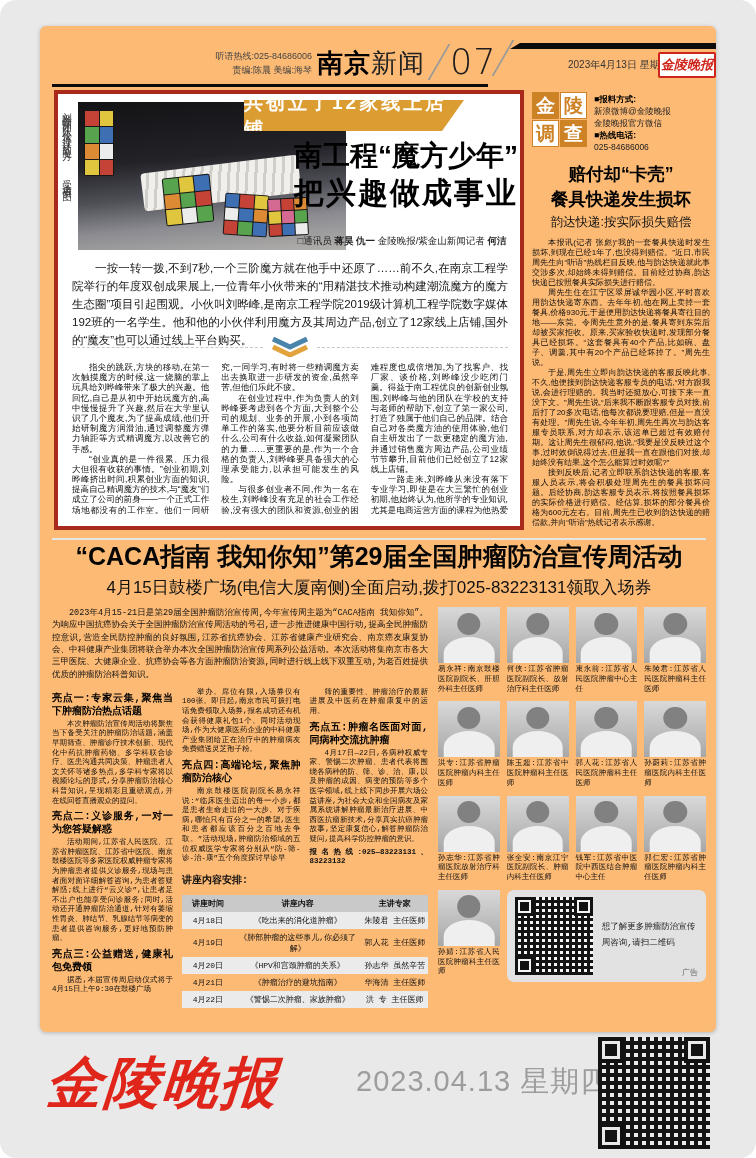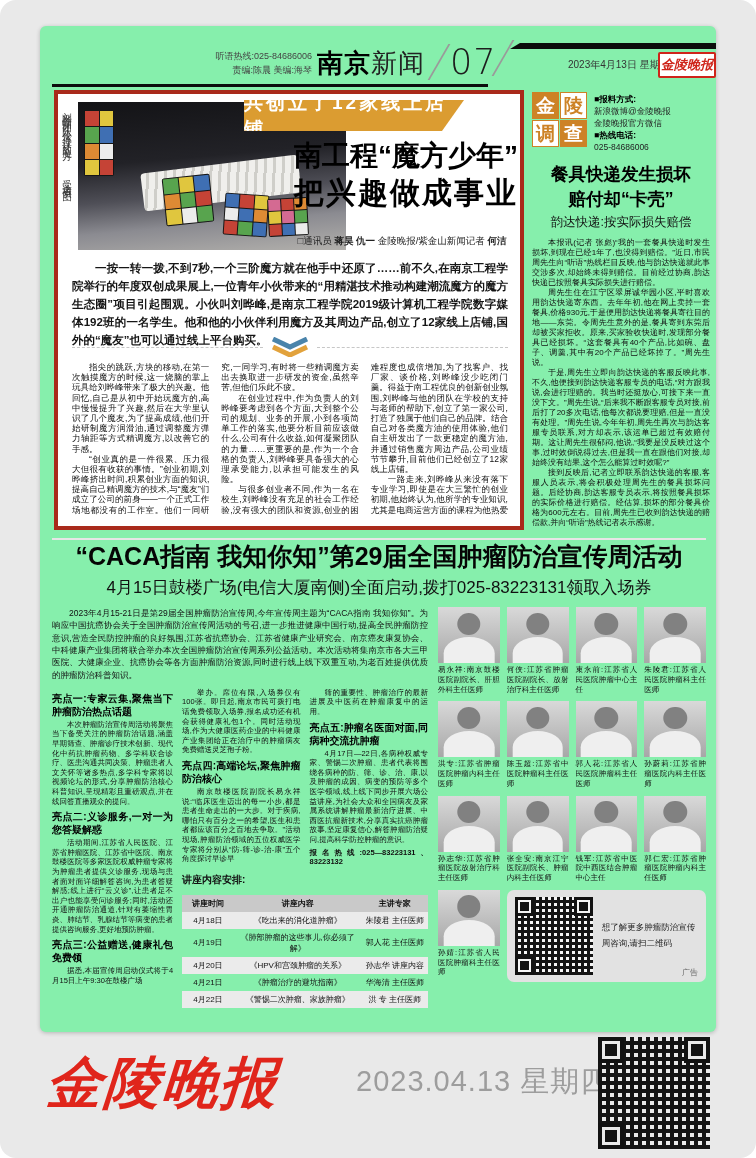--- a/index.html
+++ b/index.html
@@ -1,21 +1,21 @@
 <!DOCTYPE html>
 <html><head>
 <meta charset="utf-8">
 <style>
   * { margin:0; padding:0; box-sizing:border-box; }
   html,body { width:756px; height:1158px; }
   body { font-family:"Liberation Sans","DejaVu Sans",sans-serif; background:#fff; position:relative; color:#111; }
   .stage { position:absolute; inset:0; background:#e9e9e9; border-radius:16px; overflow:hidden; }
 
   
-  .paper { position:absolute; left:40px; top:26px; width:676px; height:1006px; background:#86efac; border-radius:6px; box-shadow:0 1px 4px rgba(0,0,0,.22); }
+  .paper { position:absolute; left:40px; top:26px; width:676px; height:1006px; background:#fdba74; border-radius:6px; box-shadow:0 1px 4px rgba(0,0,0,.22); }
 
   
   .hd-hotline { position:absolute; left:110px; top:24px; width:162px; text-align:right; font-size:9px; line-height:1.5; color:#444; }
   .hd-section { position:absolute; left:277px; top:20px; font-size:26px; letter-spacing:1px; color:#000; }
   .hd-section .sec-b { font-weight:900; }
   .hd-section .sec-l { font-weight:400; color:#222; }
   .hd-slash { position:absolute; width:2px; height:36px; background:#9a9a9a; transform:skewX(-30deg); }
   .sl1 { left:398px; top:18px; }
   .sl2 { left:462px; top:14px; }
   .hd-pageno { position:absolute; left:410px; top:16px; font-size:35px; font-weight:300; color:#1d1d1d; font-family:"DejaVu Sans",sans-serif; letter-spacing:1px; }
@@ -37,21 +37,21 @@
   .c2 { left:146px; top:92px; width:44px; height:42px; transform:rotate(4deg); }
   .c3 { right:38px; top:96px; width:40px; height:38px; transform:rotate(-3deg); }
   .c0 { left:6px; top:8px; width:30px; height:66px; grid-template:repeat(4,1fr)/repeat(2,1fr); }
   .g{background:#58a44e}.y{background:#e0c63e}.r{background:#c54336}.b{background:#3f6fb3}.o{background:#dd8a34}.w{background:#ececec}.p{background:#d46a92}
   .kicker { position:absolute; left:186px; top:6px; width:220px; height:31px; background:#db9c31; clip-path:polygon(0 0,100% 0,calc(100% - 22px) 100%,0 100%); color:#fff; font-weight:800; font-size:19px; letter-spacing:3px; display:flex; align-items:center; justify-content:center; z-index:3; }
   .headline { position:absolute; left:234px; top:44px; width:228px; text-align:center; font-weight:900; color:#000; line-height:1.28; z-index:3; }
   .hl1 { font-size:28px; letter-spacing:0; }
   .hl2 { font-size:30px; letter-spacing:2px; }
   .byline { position:absolute; left:226px; top:141px; width:236px; text-align:center; font-size:9.5px; color:#222; }
   .byline b { font-weight:900; }
-  .lead { position:absolute; left:14px; top:166px; width:436px; font-size:11.5px; line-height:1.56; text-align:justify; text-indent:2em; color:#151515;font-weight:bold; }
+  .lead { position:absolute; left:14px; top:166px; width:436px; font-size:11.5px; line-height:1.56; text-align:justify; text-indent:2em; color:#151515; }
   .divider { position:absolute; left:14px; top:243px; width:436px; display:flex; align-items:center; }
   .divider:before,.divider:after { content:""; flex:1; border-top:1.5px dashed #c7c7c7; }
   .divider svg { margin:0 8px; }
   .art-body { position:absolute; left:14px; top:268px; width:436px; height:162px; column-count:3; column-gap:12px; font-size:8.5px; line-height:1.2; text-align:justify; color:#0f0f0f; overflow:hidden; }
   .art-body p { text-indent:2em; }
 
   
   .inv { position:absolute; left:492px; top:66px; width:178px; }
   .inv-head { display:flex; gap:7px; }
   .lg-grid { display:grid; grid-template-columns:repeat(2,27px); grid-auto-rows:27px; gap:1px; }
@@ -62,21 +62,21 @@
   .inv-info .lb { font-weight:900; color:#000; }
   .inv-headline { margin-top:9px; font-size:17.5px; font-weight:900; text-align:center; line-height:1.4; color:#000; }
   .inv-deck { margin-top:3px; font-size:12.5px; text-align:center; color:#111; }
   .inv-body { margin-top:7px; font-size:8px; line-height:1.25; text-align:justify; color:#0f0f0f; height:294px; overflow:hidden; }
   .inv-body p { text-indent:2em; }
 
   
   .caca { position:absolute; left:12px; top:512px; width:654px; height:492px; border-top:2px solid #e6e6e6; overflow:hidden; }
   .caca-title { font-size:25px; font-weight:900; text-align:center; color:#050505; }
   .caca-sub { font-size:17px; font-weight:500; text-align:center; margin-top:3px; color:#111; }
-  .caca-body { display:flex; gap:10px; margin-top:8px; }
+  .caca-body { display:flex; gap:10px; margin-top:8px;font-family:Liberation Mono, monospace; }
   .caca-left { flex:1; min-width:0; }
   .caca-intro { font-size:8.5px; line-height:1.45; text-align:justify; text-indent:2em; }
   .caca-cols { display:flex; gap:9px; margin-top:7px; }
   .ccol { font-size:7.5px; line-height:1.28; text-align:justify; color:#0f0f0f; }
   .ccol h4 { font-size:10px; font-weight:900; line-height:1.3; margin:4px 0 2px; color:#000; }
   .ccol p { text-indent:2em; }
   .ccol-a { width:33%; }
   .ccol-right { width:67%; display:flex; flex-direction:column; }
   .ccol-bc { display:flex; gap:9px; }
   .ccol-b,.ccol-c { flex:1; min-width:0; }
@@ -226,22 +226,22 @@
           </div>
         <div class="inv-info">
           <div class="lb">■报料方式:</div>
           <div>新浪微博@金陵晚报</div>
           <div>金陵晚报官方微信</div>
           <div class="lb">■热线电话:</div>
           <div>025-84686006</div>
         </div>
       </div>
       <div class="inv-headline">
+        <div>赔付却“卡壳”</div>
         <div>餐具快递发生损坏</div>
-        <div>赔付却“卡壳”</div>
       </div>
       <div class="inv-deck">韵达快递:按实际损失赔偿</div>
       <div class="inv-body">
           <p>本报讯(记者 张彪)“我的一套餐具快递时发生损坏,到现在已经1年了,也没得到赔偿。”近日,市民周先生向“听语”热线栏目反映,他与韵达快递就此事交涉多次,却始终未得到赔偿。目前经过协商,韵达快递已按照餐具实际损失进行赔偿。</p>
           <p>周先生住在江宁区翠屏诚华园小区,平时喜欢用韵达快递寄东西。去年年初,他在网上卖掉一套餐具,价格930元,于是便用韵达快递将餐具寄往目的地——东莞。令周先生意外的是,餐具寄到东莞后却被买家拒收。原来,买家验收快递时,发现部分餐具已经损坏。“这套餐具有40个产品,比如碗、盘子、调羹,其中有20个产品已经坏掉了。”周先生说。</p>
           <p>于是,周先生立即向韵达快递的客服反映此事,不久,他便接到韵达快递客服专员的电话,“对方跟我说,会进行理赔的。我当时还挺放心,可接下来一直没下文。”周先生说,“后来我不断跟客服专员对接,前后打了20多次电话,他每次都说要理赔,但是一直没有处理。”周先生说,今年年初,周先生再次与韵达客服专员联系,对方却表示,该运单已超过有效赔付期。这让周先生很郁闷,他说,“我要是没反映过这个事,过时效倒说得过去,但是我一直在跟他们对接,却始终没有结果,这个怎么能算过时效呢?”</p>
           <p>接到反映后,记者立即联系韵达快递的客服,客服人员表示,将会积极处理周先生的餐具损坏问题。后经协商,韵达客服专员表示,将按照餐具损坏的实际价格进行赔偿。经估算,损坏的部分餐具价格为600元左右。目前,周先生已收到韵达快递的赔偿款,并向“听语”热线记者表示感谢。</p>
         </div>
     </div>
 
@@ -291,21 +291,21 @@
                       <td>朱陵君 主任医师</td>
                     </tr>
                       <tr>
                       <td>4月19日</td>
                       <td>《肺部肿瘤的这些事儿,你必须了解》</td>
                       <td>郭人花 主任医师</td>
                     </tr>
                       <tr>
                       <td>4月20日</td>
                       <td>《HPV和宫颈肿瘤的关系》</td>
-                      <td>孙志华 讲座内容</td>
+                      <td>孙志华 虽然辛苦</td>
                     </tr>
                       <tr>
                       <td>4月21日</td>
                       <td>《肿瘤治疗的避坑指南》</td>
                       <td>华海清 主任医师</td>
                     </tr>
                       <tr>
                       <td>4月22日</td>
                       <td>《警惕二次肿瘤、家族肿瘤》</td>
                       <td>洪 专 主任医师</td>

